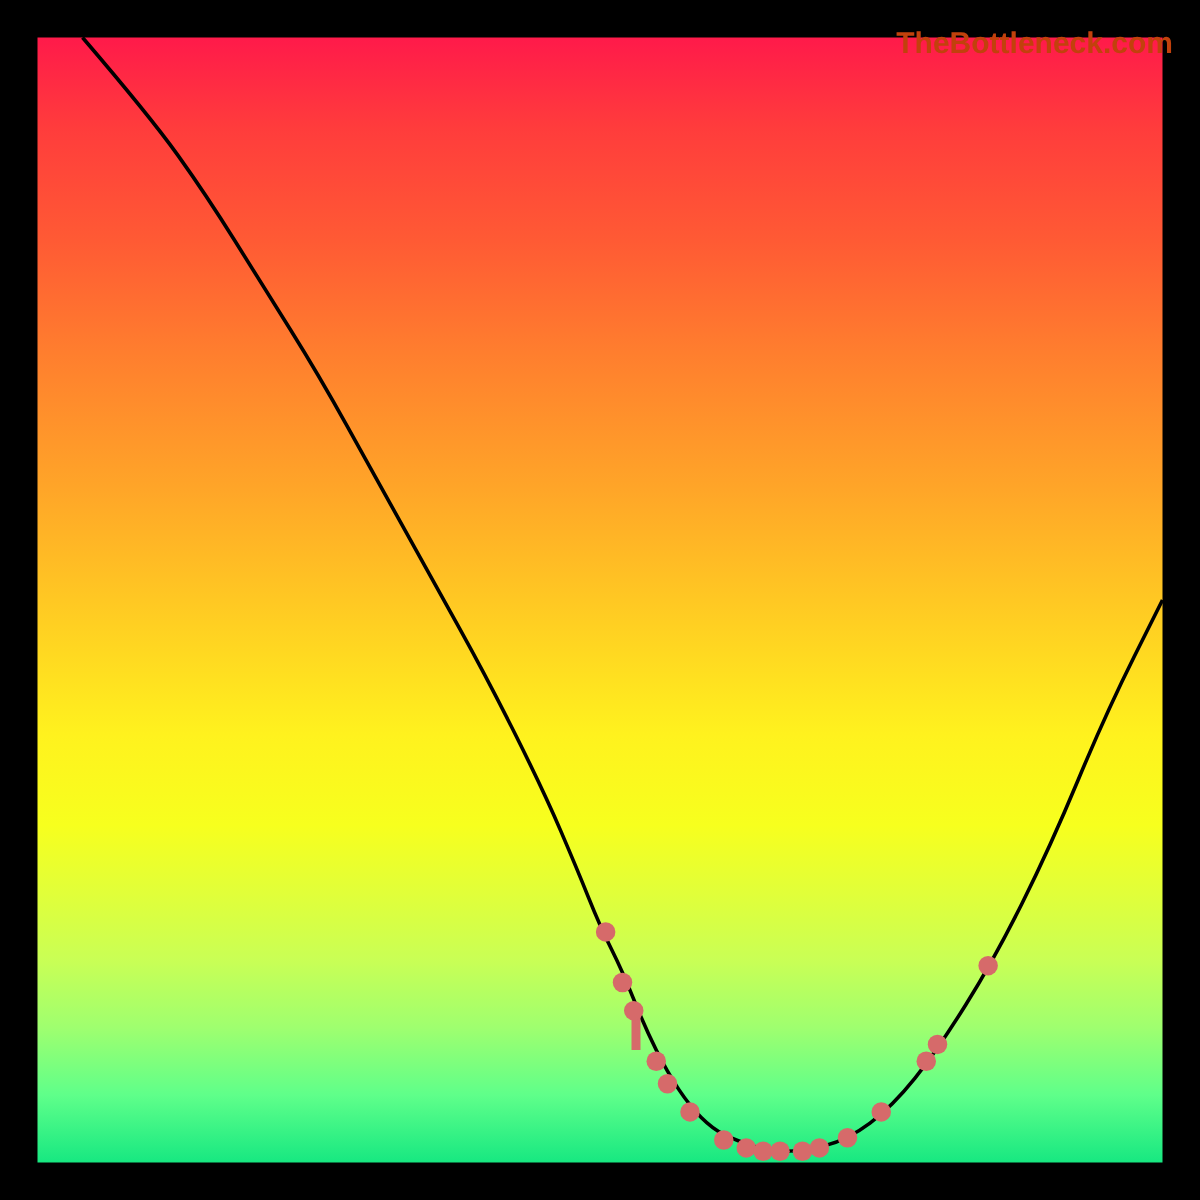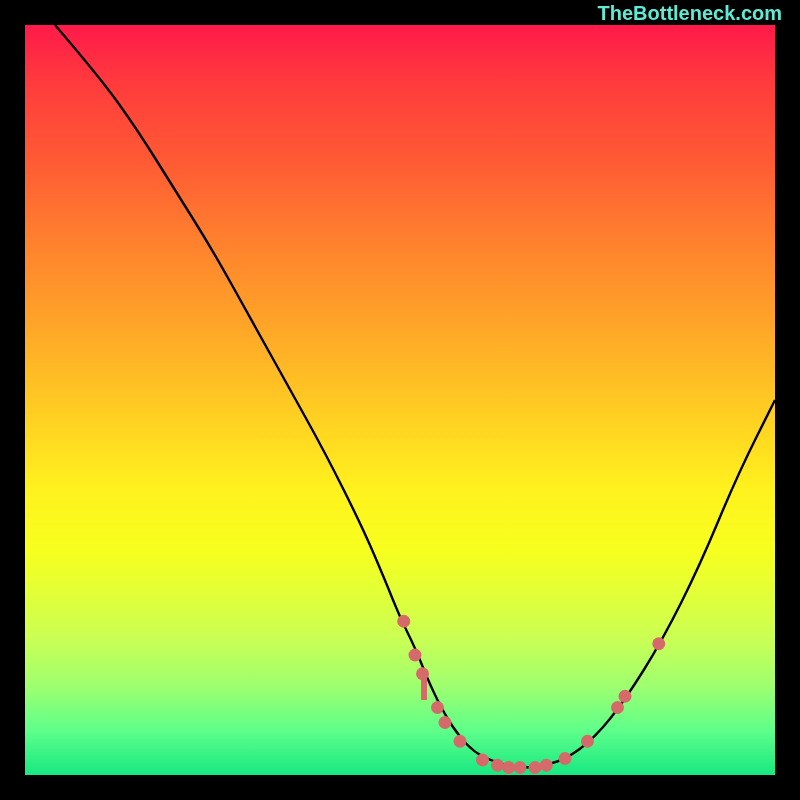--- a/index.html
+++ b/index.html
@@ -6,23 +6,23 @@
   body {
     width: 800px;
     height: 800px;
     background: #000;
     position: relative;
     font-family: Arial, sans-serif;
     overflow: hidden;
   }
   .watermark {
     position: absolute;
-    top: 2px;
+    top: 18px;
     right: 18px;
-    color: #5eead4;
+    color: #c2410c;
     font-size: 20px;
     font-weight: bold;
     z-index: 10;
   }
   .plot-area {
     position: absolute;
     left: 25px;
     top: 25px;
     width: 750px;
     height: 750px;

